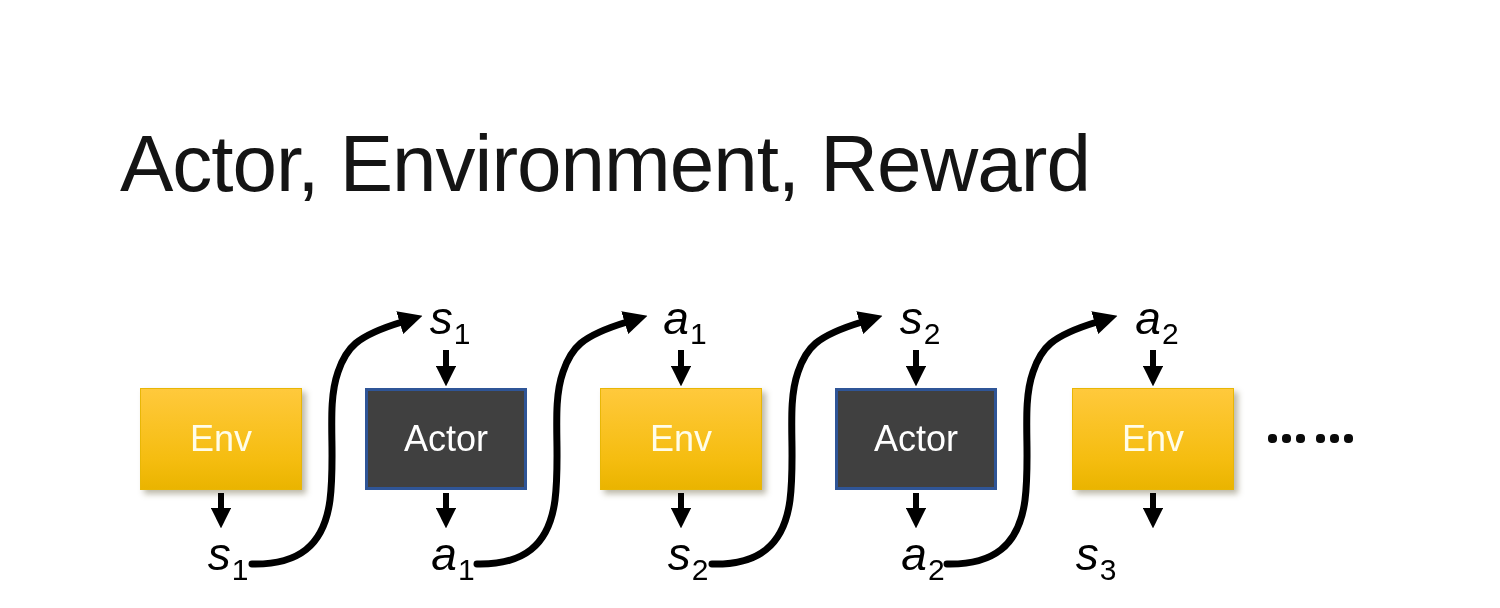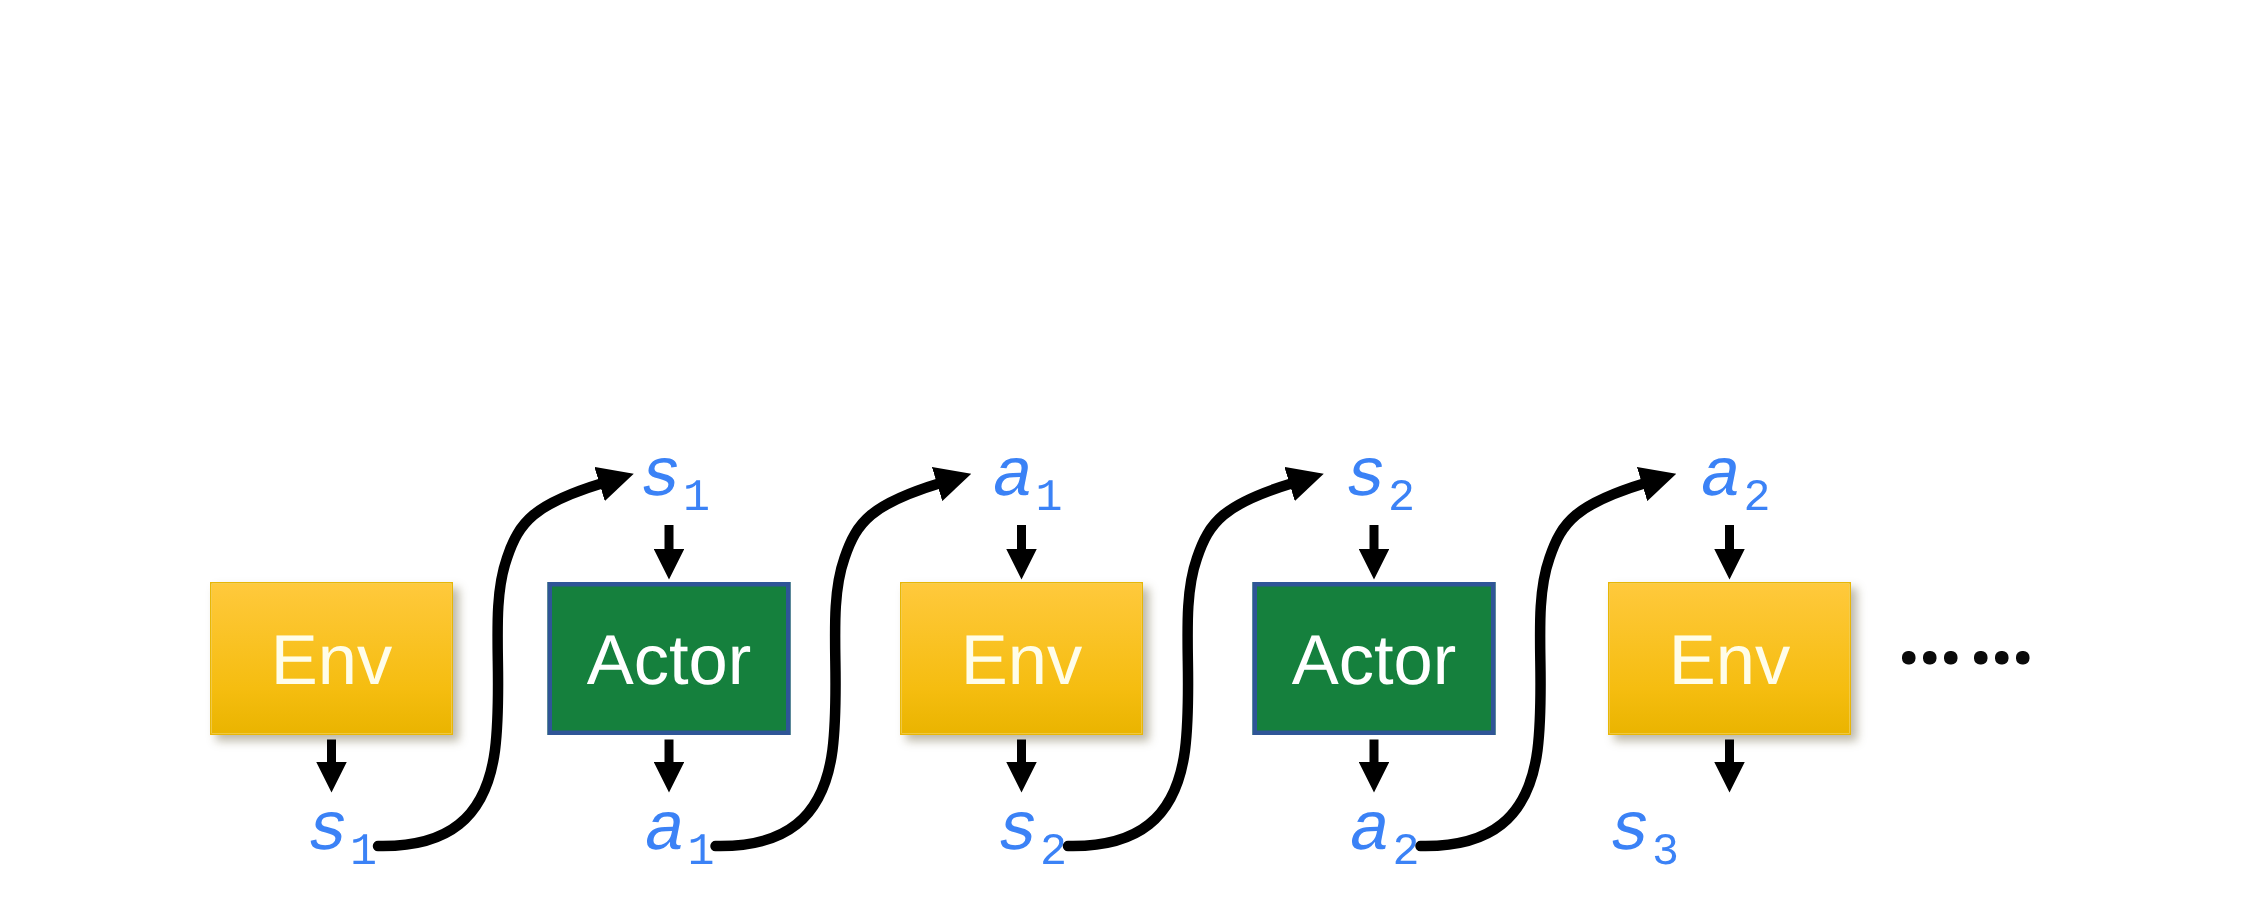--- a/index.html
+++ b/index.html
@@ -20,43 +20,43 @@
     line-height:1;
     color:#141414;
     white-space:nowrap;
     font-family:"Liberation Sans",sans-serif;
   }
   .box{
     position:absolute;
     top:388px;
     width:162px;height:102px;
     display:flex;align-items:center;justify-content:center;
-    font-size:47px;
+    font-size:36px;
     line-height:1;
     box-sizing:border-box;
   }
   .box.env{
     background:linear-gradient(180deg,#FFC93C 0%,#F5BD10 70%,#EAB400 100%);
     color:#FFFDE9;
     box-shadow:4px 4px 6px rgba(90,80,40,0.40);
     border:1px solid #E8B606;
   }
   .box.actor{
-    background:#15803d;
+    background:#404040;
     color:#ffffff;
     border:3px solid #2F5597;
   }
   .mlabel{
     position:absolute;
     transform:translateX(-50%);
-    font-family:Liberation Mono, monospace;
+    font-family:Liberation Sans, sans-serif;
     font-style:italic;
     font-size:46px;
     line-height:1;
-    color:#3b82f6;
+    color:#000000;
     white-space:nowrap;
   }
   .mlabel sub{
     font-style:normal;
     font-size:30px;
     vertical-align:-10px;
     margin-left:1px;
     line-height:0;
   }
   .toplabel{top:295px;}
@@ -72,20 +72,21 @@
     display:block;width:9px;height:9px;border-radius:45%;
     background:#0a0a0a;
   }
   .dots i.gap{margin-left:6px;}
 </style>
 </head>
 <body>
 
 <div class="slide">
 
+  <h1 class="title">Actor, Environment, Reward</h1>
 
   <div class="box env" style="left:140px;">
     <span>Env</span>
   </div>
   <div class="box actor" style="left:365px;">
     <span>Actor</span>
   </div>
   <div class="box env" style="left:600px;">
     <span>Env</span>
   </div>

